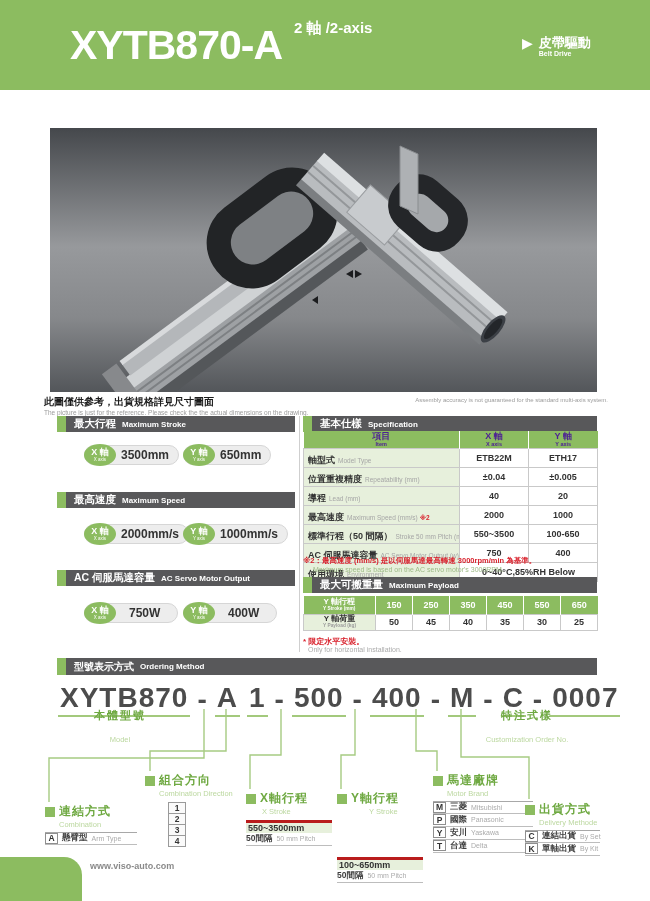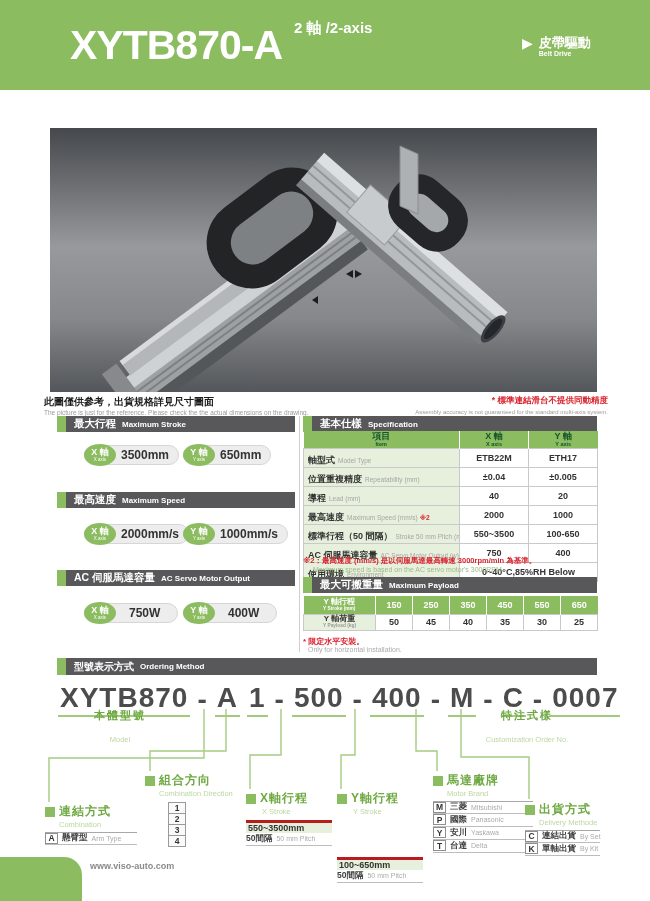--- a/index.html
+++ b/index.html
@@ -48,21 +48,21 @@
         display:inline-flex;align-items:center;padding-right:9px;}
   .badge{width:32px;height:22px;margin:-2px 5px -2px -1px;background:var(--green);border-radius:50%;
          color:#fff;display:flex;flex-direction:column;align-items:center;justify-content:center;line-height:1;flex:none;}
   .bcn{font-size:9px;font-weight:bold;}
   .ben{font-size:4.5px;margin-top:1px;}
   .pv{font-size:12px;font-weight:bold;color:#333;}
 
   
   table{border-collapse:collapse;table-layout:fixed;}
   .spec{position:absolute;left:303px;top:431px;width:294px;}
-  .spec thead th{background:var(--green);color:#14532d;height:17px;border-left:1px solid #fff;vertical-align:middle;}
+  .spec thead th{background:var(--green);color:#4c1d95;height:17px;border-left:1px solid #fff;vertical-align:middle;}
   .spec thead th:first-child{border-left:none;}
   .hcn{font-size:9px;font-weight:bold;display:block;line-height:1;}
   .hen{font-size:5.5px;display:block;line-height:1;margin-top:1px;}
   .spec tbody td{border:1px solid #C9C9C9;height:15px;vertical-align:middle;}
   .spec td.lab{background:var(--pale);padding-left:4px;white-space:nowrap;overflow:hidden;}
   .lab .lcn{font-size:9px;font-weight:bold;color:#333;}
   .lab .len{font-size:6.5px;color:#A6A6A6;margin-left:3px;}
   .lab .mk{font-size:6.5px;font-weight:bold;color:var(--red);margin-left:2px;}
   .spec td.val{text-align:center;font-size:9px;font-weight:bold;color:#333;background:#fff;}
 
@@ -185,21 +185,20 @@
         <polygon points="296,146 303,142 303,150"></polygon>
         <polygon points="305,142 312,146 305,150"></polygon>
         <polygon points="262,172 268,168 268,176"></polygon>
       </g>
     </svg>
   </div>
 
   <div class="cap-cn">此圖僅供參考，出貨規格詳見尺寸圖面</div>
   <div class="cap-en">The picture is just for the reference. Please check the the actual dimensions on the drawing.</div>
   <div class="assy">
-    <div class="assy-cn">* 標準連結滑台不提供同動精度</div>
     <div class="assy-en">Assembly accuracy is not guaranteed for the standard multi-axis system.</div>
   </div>
 
   <div class="vdiv"></div>
 
   <div class="bar" style="left:57px;top:416px;width:238px;">
     <span class="sq"></span>
     <span class="cn">最大行程</span>
     <span class="en">Maximum Stroke</span>
   </div>
@@ -457,21 +456,21 @@
       <span class="gcn2">50間隔</span>
       <span class="gen2">50 mm Pitch</span>
     </div>
   </div>
 
   <div class="grp" style="left:337px;top:790px;width:90px;">
     <div class="gt">
       <span class="gsq"></span>
       <span class="gcn">Y軸行程</span>
     </div>
-    <div class="gen" style="margin-left:16px;">Y Stroke</div>
+    <div class="gen" style="margin-left:32px;">Y Stroke</div>
     <div class="grange" style="width:86px;margin-top:40px;">100~650mm</div>
     <div class="grow" style="width:86px;">
       <span class="gcn2">50間隔</span>
       <span class="gen2">50 mm Pitch</span>
     </div>
   </div>
 
   <div class="grp" style="left:433px;top:772px;width:105px;">
     <div class="gt">
       <span class="gsq"></span>

